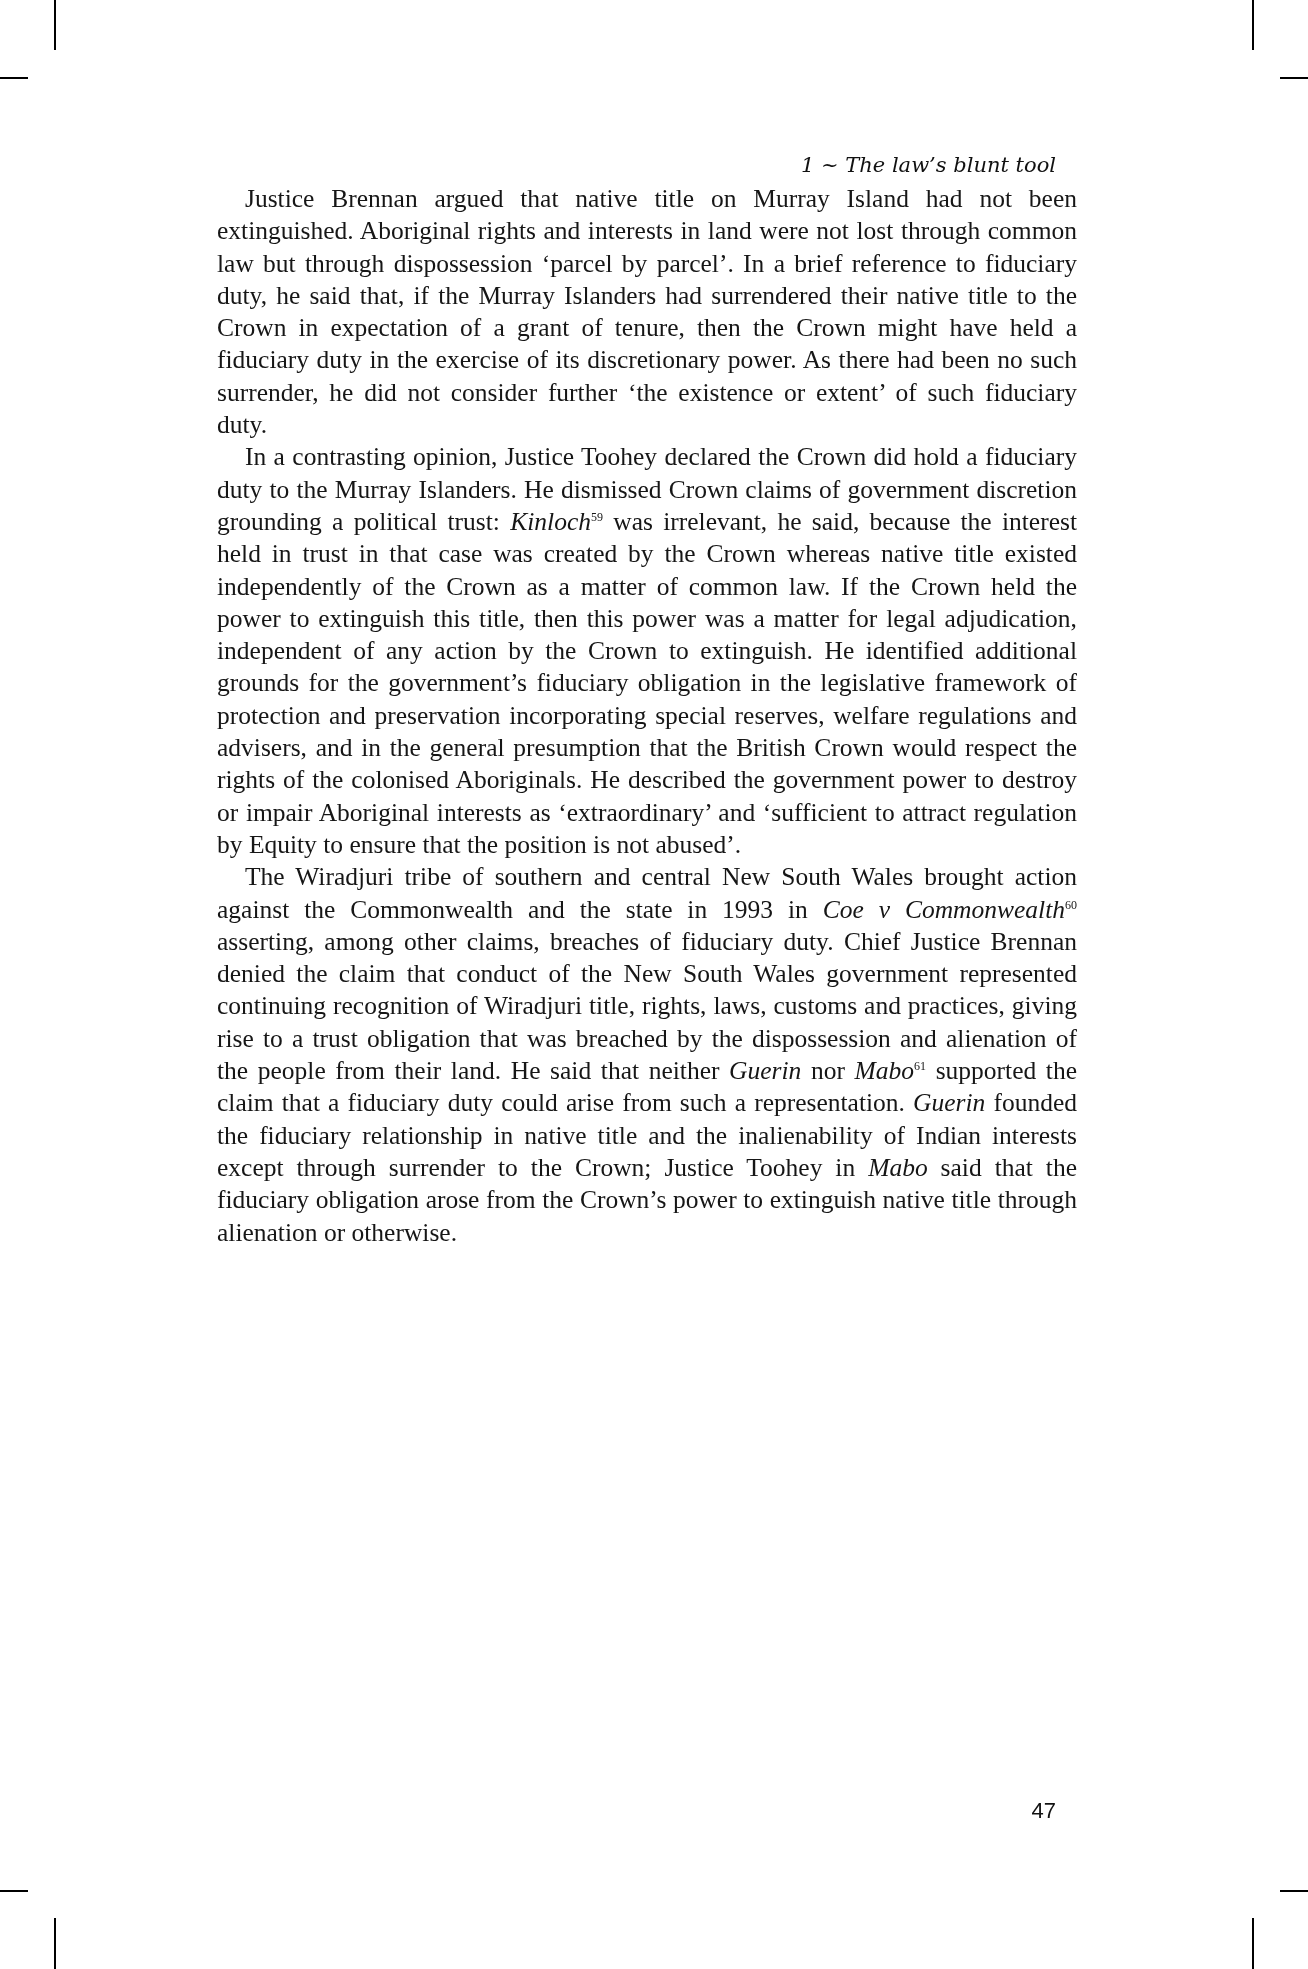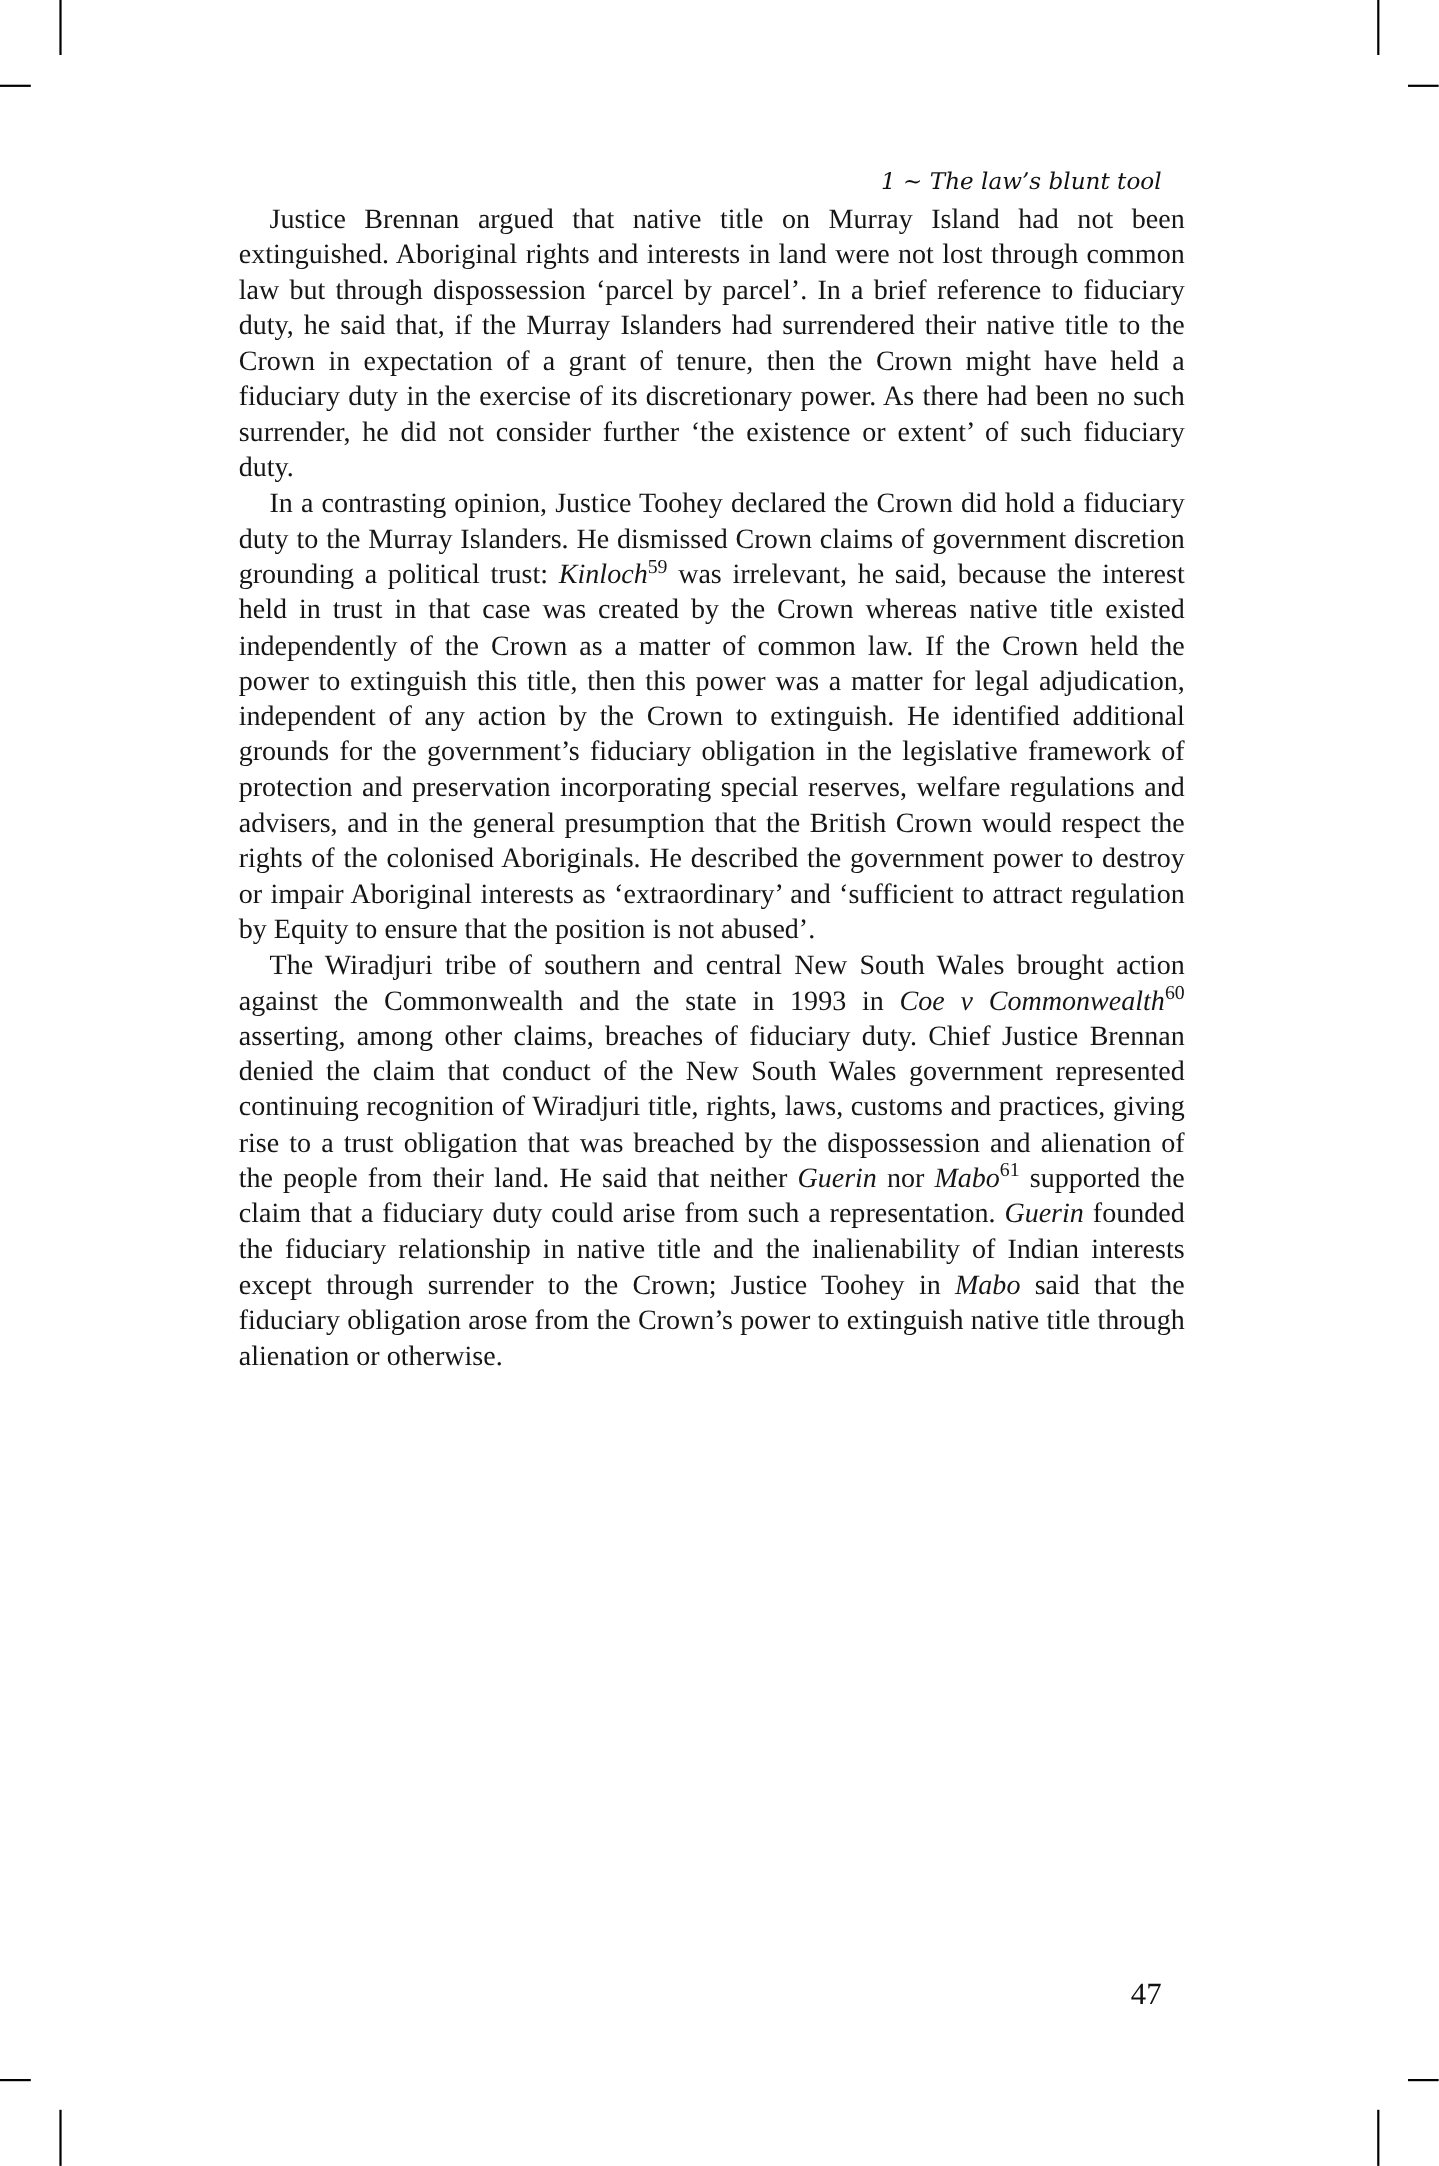--- a/index.html
+++ b/index.html
@@ -11,24 +11,24 @@
     line-height:30px;
   }
   .text {
     position:absolute; left:197px; top:183px; width:860px;
     font-family:"Liberation Serif", serif; font-size:25.5px; line-height:32.3px; color:#161616;
     text-align:justify; hyphens:manual;margin-left:20px;
   }
   .text p { margin:0; text-indent:28px; }
   .text p:first-child { text-indent:28px; }
   .text i { }
-  .text sup { font-size:18px; line-height:0; vertical-align:super; }
+  .text sup { font-size:12px; line-height:0; vertical-align:super; }
   .pagenum {
     position:absolute; left:1010px; top:1798px; width:46px; text-align:right;
-    font-family:Liberation Serif, serif; font-size:28px; color:#111;
+    font-family:Liberation Sans, sans-serif; font-size:22px; color:#111;
   }
 </style>
 </head>
 <body>
 
 <div class="crop" style="left:54px;top:0;width:2px;height:50px;"></div>
 <div class="crop" style="left:0;top:77px;width:28px;height:2px;"></div>
 <div class="crop" style="left:1252px;top:0;width:2px;height:50px;"></div>
 <div class="crop" style="left:1280px;top:77px;width:28px;height:2px;"></div>
 <div class="crop" style="left:0;top:1890px;width:28px;height:2px;"></div>

